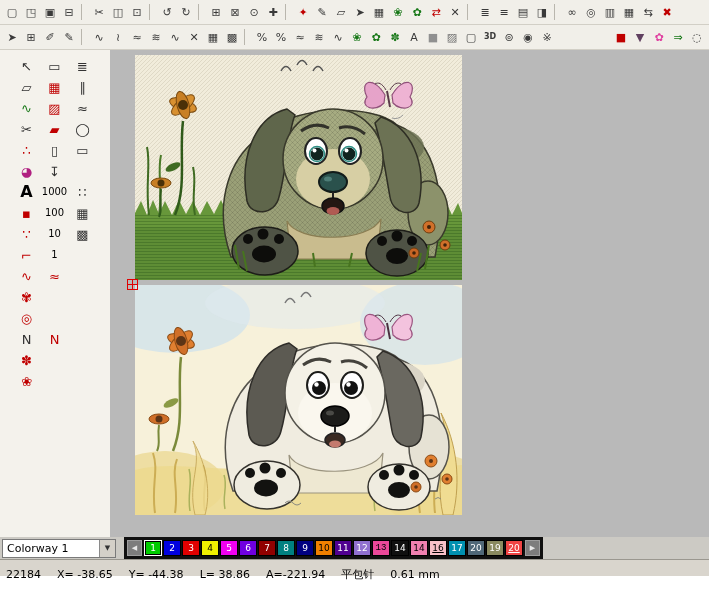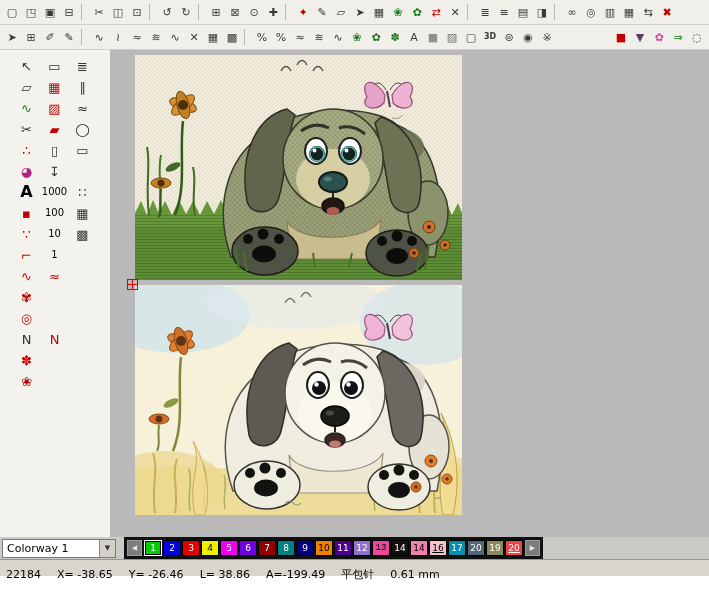--- a/index.html
+++ b/index.html
@@ -442,18 +442,18 @@
         <button class="swatch" style="background: rgb(138, 138, 96); color: rgb(255, 255, 255);">19</button>
         <button class="swatch" style="background: #ef4444; color: rgb(255, 255, 255); text-decoration: underline;">20</button>
       </div>
     <button class="nav-btn">▶</button>
   </div>
 </div>
 
 <div class="status-bar">
   <span class="first">22184</span>
   <span>X= -38.65</span>
-  <span>Y= -26.46</span>
+  <span>Y= -44.38</span>
   <span>L= 38.86</span>
-  <span>A=-199.49</span>
+  <span>A=-221.94</span>
   <span>平包针</span>
   <span>0.61 mm</span>
 </div>
 
 </body></html>

